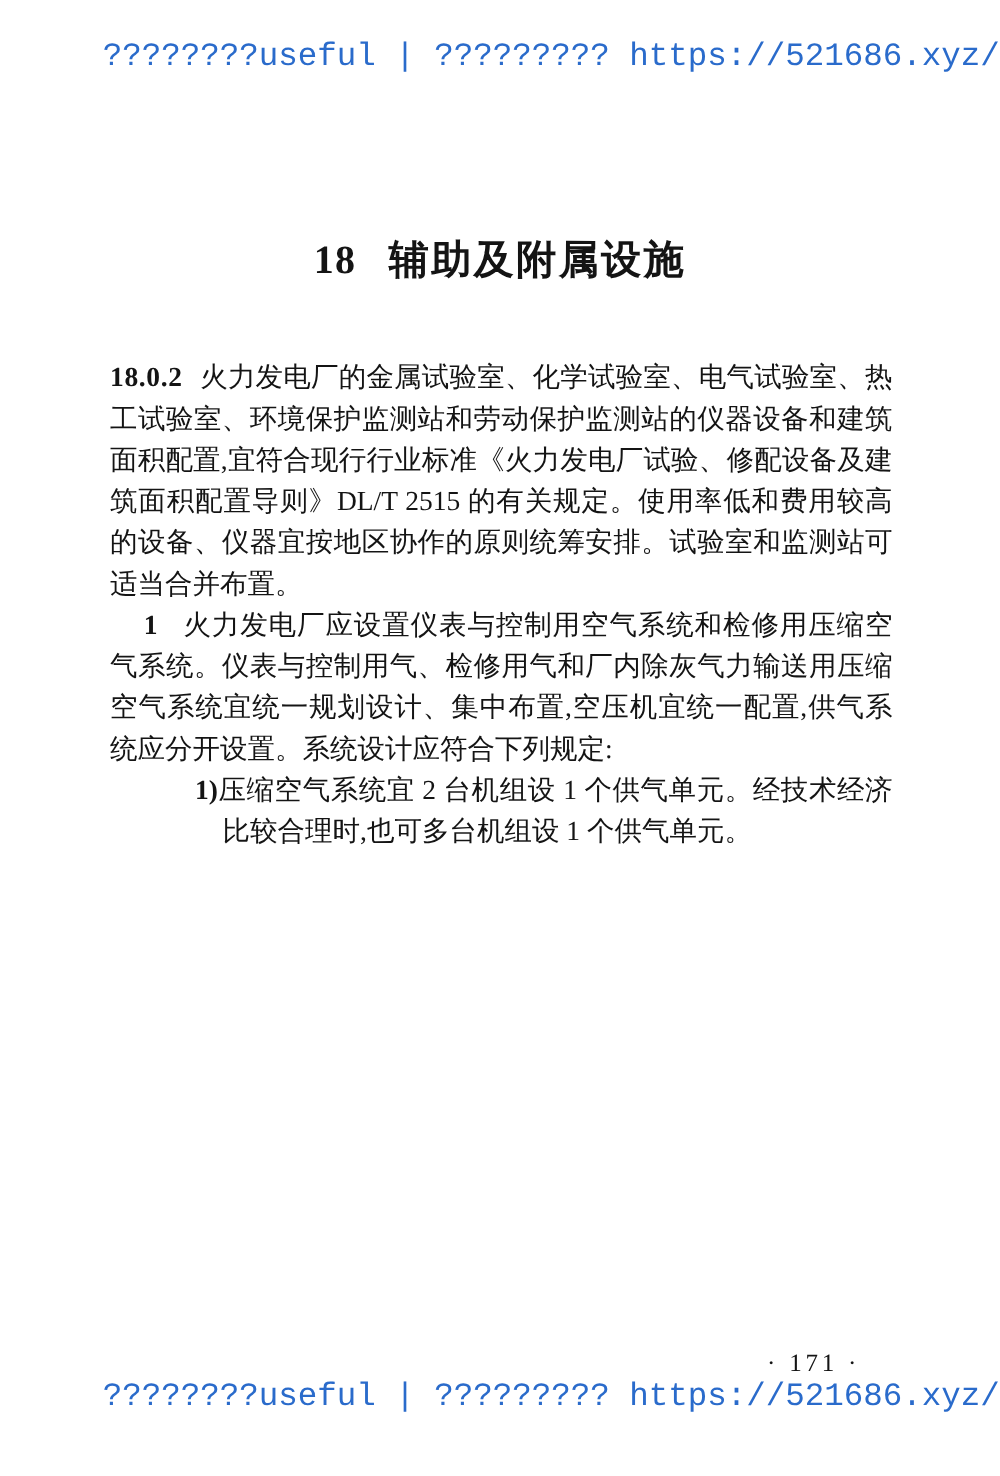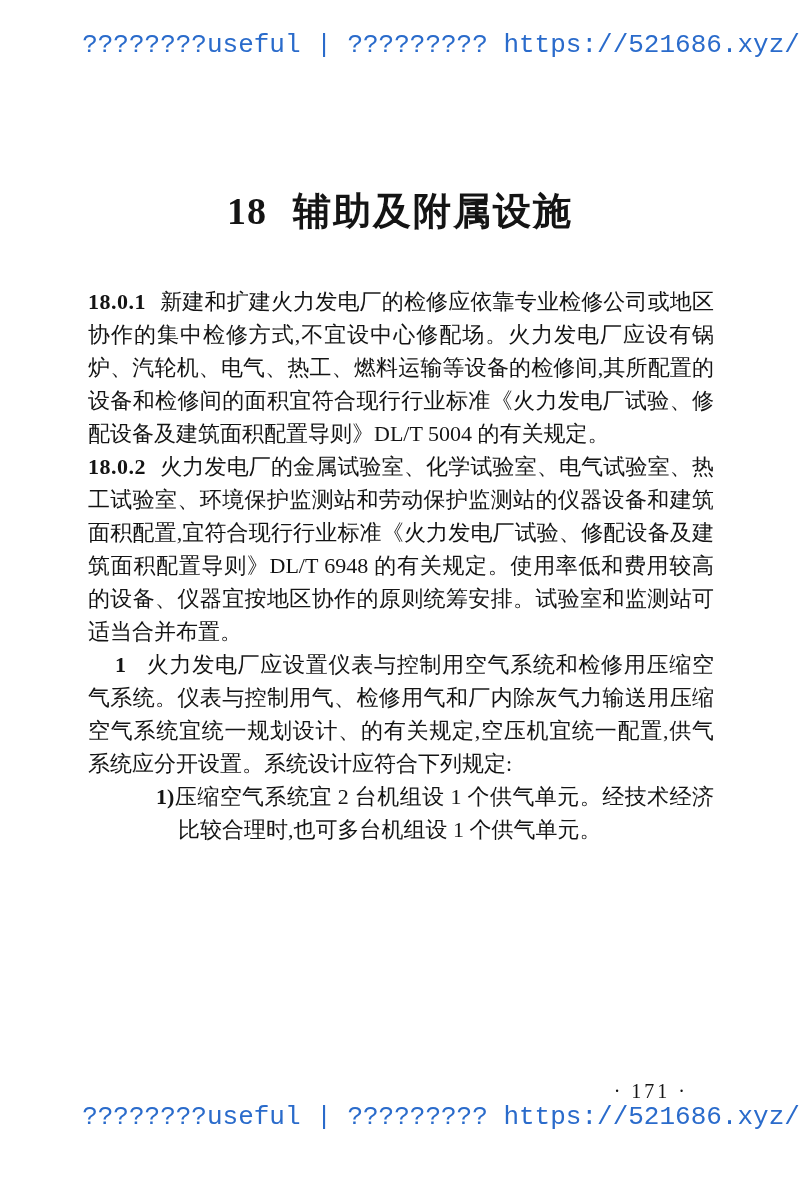--- a/index.html
+++ b/index.html
@@ -29,21 +29,21 @@
   }
   .watermark.top { top: 30px; }
   .watermark.bottom { top: 1102px; }
   .doc-title {
     position: absolute;
     top: 186px;
     left: 0;
     width: 100%;
     text-align: center;
     font-weight: 700;
-    font-size: 38px;
+    font-size: 32px;
     letter-spacing: 2px;
     white-space: nowrap;
   }
   .doc-title .title-no { margin-right: 26px; letter-spacing: 1px; }
   .body-block {
     position: absolute;
     top: 285px;
     left: 88px;
     width: 626px;
     font-size: 22px;
@@ -81,31 +81,28 @@
 <div class="page">
 
   <div class="watermark top">????????useful | ????????? https://521686.xyz/</div>
 
   <div class="doc-title">
     <span class="title-no">18</span><span>辅助及附属设施</span>
   </div>
 
   <div class="body-block">
 
-    <p class="clause">
-      <span class="clause-no">18.0.1</span><span>新建和扩建火力发电厂的检修应依靠专业检修公司或地区协作的集中检修方式,不宜设中心修配场。火力发电厂应设有锅炉、汽轮机、电气、热工、燃料运输等设备的检修间,其所配置的设备和检修间的面积宜符合现行行业标准《火力发电厂试验、修配设备及建筑面积配置导则》DL/T 5004 的有关规定。</span>
-    </p>
 
     <p class="clause">
-      <span class="clause-no">18.0.2</span><span>火力发电厂的金属试验室、化学试验室、电气试验室、热工试验室、环境保护监测站和劳动保护监测站的仪器设备和建筑面积配置,宜符合现行行业标准《火力发电厂试验、修配设备及建筑面积配置导则》DL/T 6948 的有关规定。使用率低和费用较高的设备、仪器宜按地区协作的原则统筹安排。试验室和监测站可适当合并布置。</span>
+      <span class="clause-no">18.0.2</span><span>火力发电厂的金属试验室、化学试验室、电气试验室、热工试验室、环境保护监测站和劳动保护监测站的仪器设备和建筑面积配置,宜符合现行行业标准《火力发电厂试验、修配设备及建筑面积配置导则》DL/T 2515 的有关规定。使用率低和费用较高的设备、仪器宜按地区协作的原则统筹安排。试验室和监测站可适当合并布置。</span>
     </p>
 
 
     <p class="sub-clause">
-      <span class="sub-no">1</span><span>火力发电厂应设置仪表与控制用空气系统和检修用压缩空气系统。仪表与控制用气、检修用气和厂内除灰气力输送用压缩空气系统宜统一规划设计、的有关规定,空压机宜统一配置,供气系统应分开设置。系统设计应符合下列规定:</span>
+      <span class="sub-no">1</span><span>火力发电厂应设置仪表与控制用空气系统和检修用压缩空气系统。仪表与控制用气、检修用气和厂内除灰气力输送用压缩空气系统宜统一规划设计、集中布置,空压机宜统一配置,供气系统应分开设置。系统设计应符合下列规定:</span>
     </p>
 
     <p class="list-item">
       <span class="li-no">1)</span><span>压缩空气系统宜 2 台机组设 1 个供气单元。经技术经济比较合理时,也可多台机组设 1 个供气单元。</span>
     </p>
 
 
 
   </div>
 

